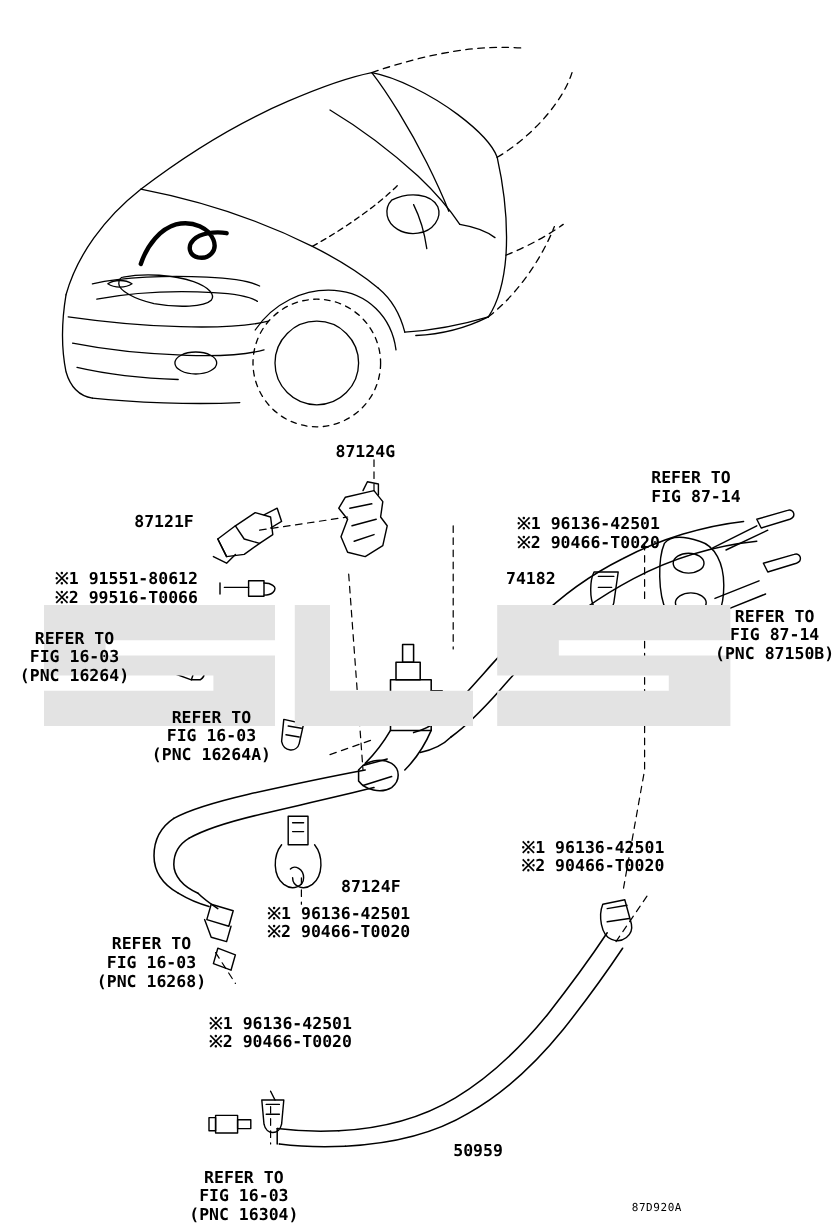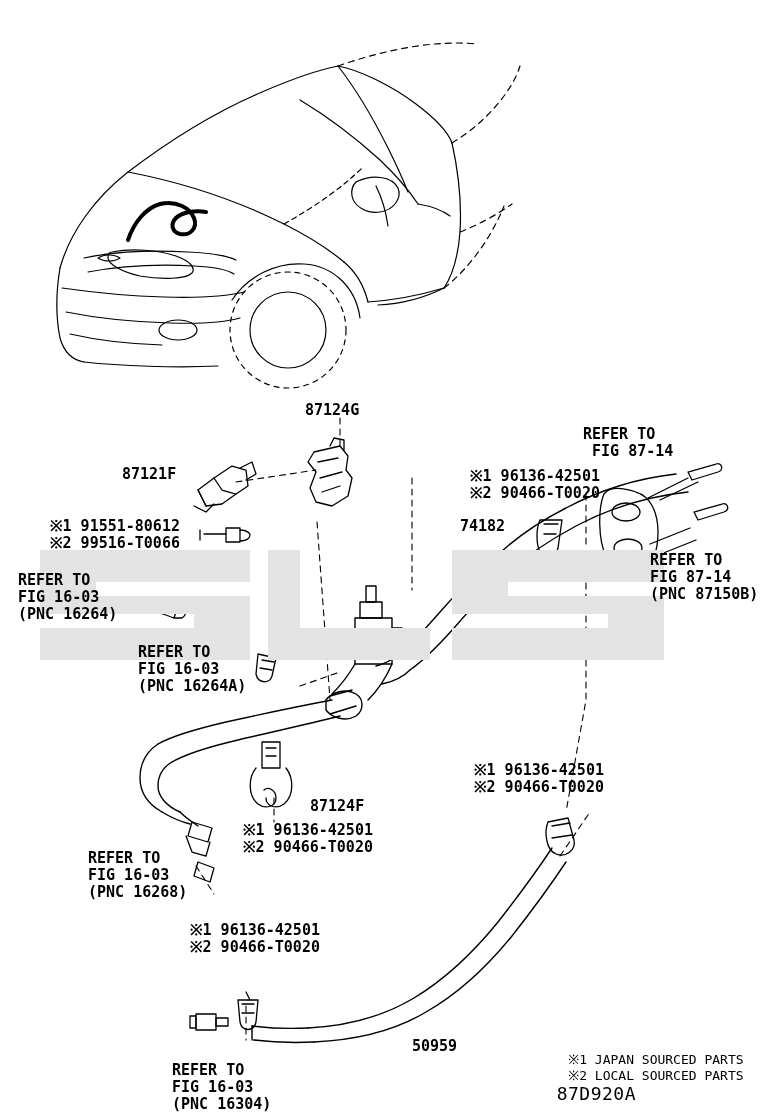--- a/index.html
+++ b/index.html
@@ -1,26 +1,26 @@
 <!DOCTYPE html>
 <html><head>
 <meta charset="utf-8">
 <style>
   html,body{margin:0;padding:0;}
   body{
     width:760px;height:1112px;background:#ffffff;
     font-family:"DejaVu Sans Mono", monospace;
     color:#000;position:relative;overflow:hidden;
   }
-  #stage{position:relative;width:646px;height:1112px;}
+  #stage{position:relative;width:646px;height:1112px;text-align:center;}
   svg.layer{position:absolute;left:0;top:0;width:760px;height:1112px;}
   .lbl{position:absolute;font-family:"DejaVu Sans Mono", monospace;font-size:15px;line-height:17px;letter-spacing:0px;white-space:pre;color:#000;}
   .lbl.b{font-weight:bold;}
   .wm{position:absolute;left:0;top:490px;width:760px;height:180px;pointer-events:none;}
-  .code{position:absolute;right:10px;bottom:8px;font-size:18px;letter-spacing:0.5px;}
+  .code{position:absolute;right:26px;bottom:8px;font-size:10px;letter-spacing:0.5px;}
   .legend{position:absolute;font-size:13px;line-height:16px;white-space:pre;}
 </style>
 </head>
 <body>
 
 <div id="stage">
 
   <svg class="layer" viewBox="0 0 760 1112">
     <g fill="none" stroke="#000" stroke-width="1.2" stroke-linecap="round" stroke-linejoin="round">
 
@@ -249,21 +249,15 @@
       <div class="lbl b" style="left: 583px; top: 426px;">REFER TO
  FIG 87-14</div>
       <div class="lbl b" style="left: 650px; top: 552px;">REFER TO
 FIG 87-14
 (PNC 87150B)</div>
       <div class="lbl b" style="left: 474px; top: 762px;">※1 96136-42501
 ※2 90466-T0020</div>
       <div class="lbl b" style="left: 412px; top: 1038px;">50959</div>
     </div>
 
-  <div class="legend" style="left:537px;top:1036px;">
-    <span>※1 JAPAN SOURCED PARTS</span>
-  </div>
-  <div class="legend" style="left:537px;top:1052px;">
-    <span>※2 LOCAL SOURCED PARTS</span>
-  </div>
 
   <div class="code">87D920A</div>
 </div>
 
 </body></html>

